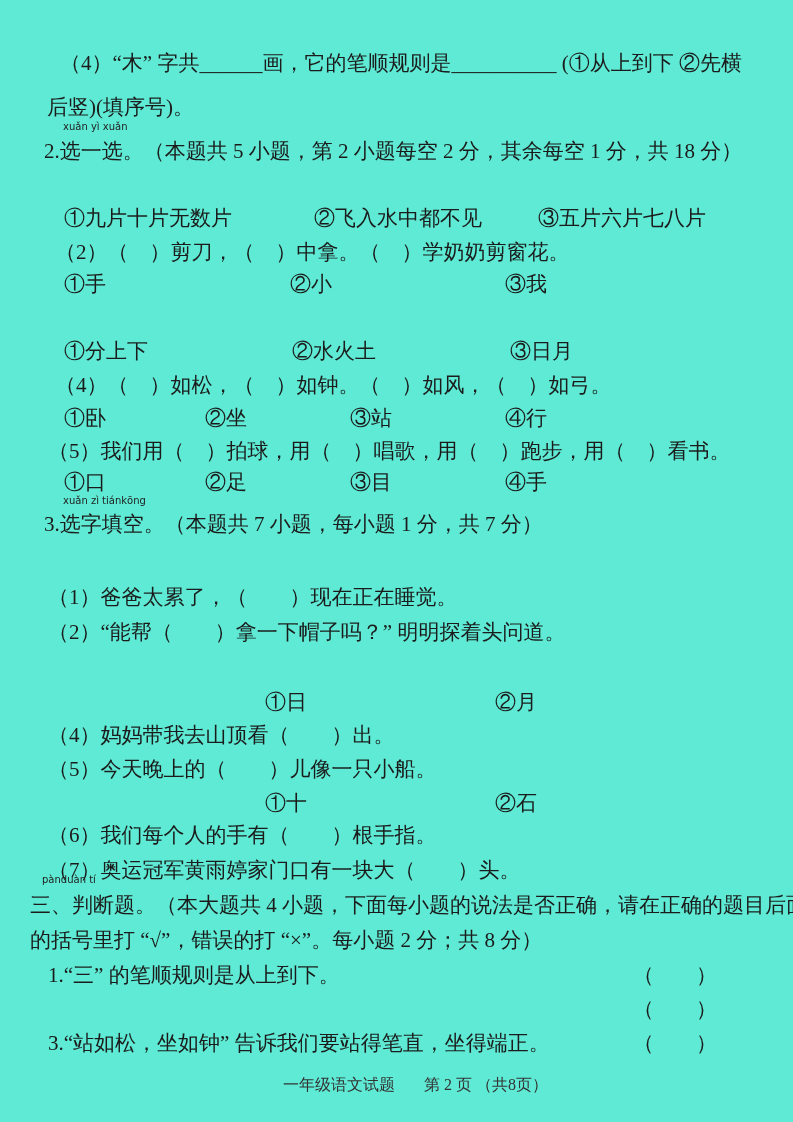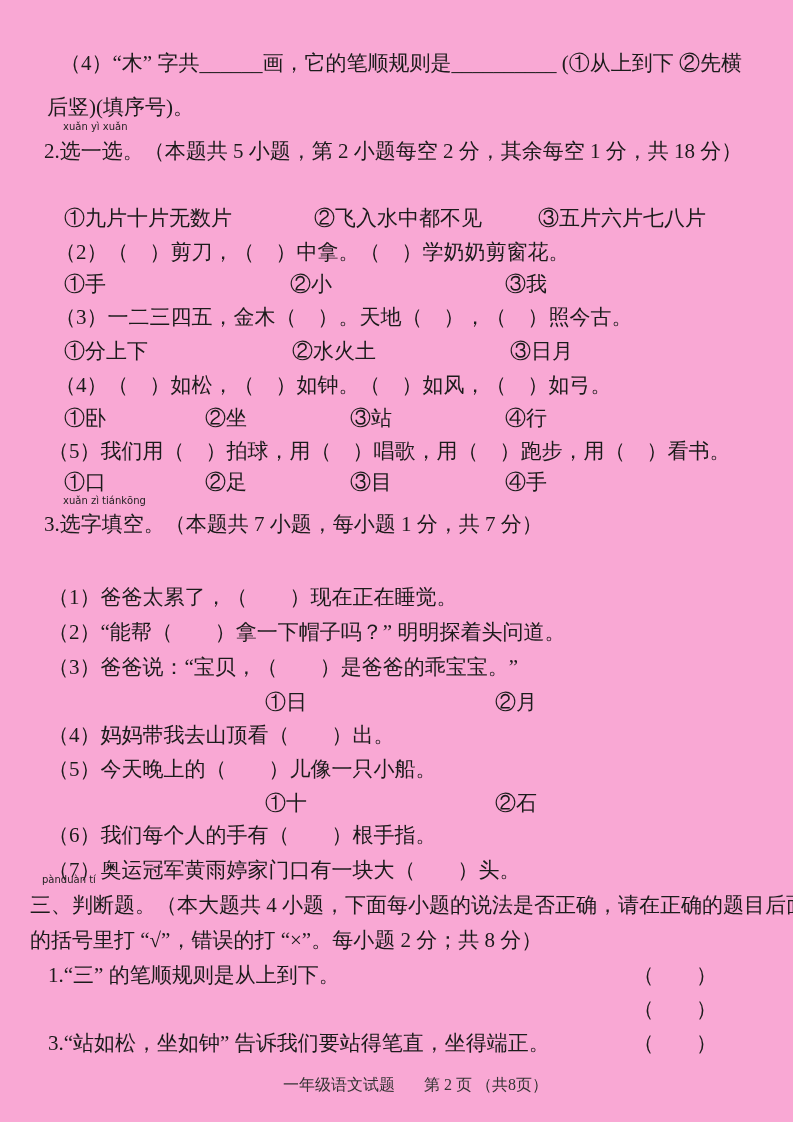--- a/index.html
+++ b/index.html
@@ -1,19 +1,19 @@
 <!DOCTYPE html>
 <html><head>
 <meta charset="utf-8">
 <style>
   html,body{margin:0;padding:0;background:#ffffff;}
   .page{
     position:relative;
     width:793px;height:1122px;
-    background:#f9a8d4;
+    background:#5eead4;
     font-family:"Liberation Serif","DejaVu Serif",serif;
     color:#1b1b1b;
     font-size:21px;
     overflow:hidden;
   }
   .line{position:absolute;white-space:nowrap;line-height:30px;}
   .row{left:0;width:100%;height:30px;}
   .tab{position:absolute;top:0;white-space:nowrap;text-align:right;}
   .pinyin{
     font-family:"DejaVu Sans","Liberation Sans",sans-serif;
@@ -38,21 +38,20 @@
     <span class="tab" style="left:538px">③五片六片七八片</span>
   </div>
 
   <div class="line" style="top:237px;left:55px">（2）（　）剪刀，（　）中拿。（　）学奶奶剪窗花。</div>
   <div class="line row" style="top:269px">
     <span class="tab" style="left:64px">①手</span>
     <span class="tab" style="left:290px">②小</span>
     <span class="tab" style="left:505px">③我</span>
   </div>
 
-  <div class="line" style="top:302px;left:55px">（3）一二三四五，金木（　）。天地（　），（　）照今古。</div>
   <div class="line row" style="top:336px">
     <span class="tab" style="left:64px">①分上下</span>
     <span class="tab" style="left:292px">②水火土</span>
     <span class="tab" style="left:510px">③日月</span>
   </div>
 
   <div class="line" style="top:370px;left:55px">（4）（　）如松，（　）如钟。（　）如风，（　）如弓。</div>
   <div class="line row" style="top:403px">
     <span class="tab" style="left:64px">①卧</span>
     <span class="tab" style="left:205px">②坐</span>
@@ -67,21 +66,20 @@
     <span class="tab" style="left:350px">③目</span>
     <span class="tab" style="left:505px">④手</span>
   </div>
 
   <div class="line pinyin" style="top:493px;left:63px">xuǎn zì tiánkōng</div>
   <div class="line" style="top:509px;left:44px">3.选字填空。（本题共 7 小题，每小题 1 分，共 7 分）</div>
 
 
   <div class="line" style="top:582px;left:48px">（1）爸爸太累了，（　　）现在正在睡觉。</div>
   <div class="line" style="top:617px;left:48px">（2）“能帮（　　）拿一下帽子吗？” 明明探着头问道。</div>
-  <div class="line" style="top:652px;left:48px">（3）爸爸说：“宝贝，（　　）是爸爸的乖宝宝。”</div>
 
   <div class="line row" style="top:687px">
     <span class="tab" style="left:265px">①日</span>
     <span class="tab" style="left:495px">②月</span>
   </div>
 
   <div class="line" style="top:720px;left:48px">（4）妈妈带我去山顶看（　　）出。</div>
   <div class="line" style="top:754px;left:48px">（5）今天晚上的（　　）儿像一只小船。</div>
 
   <div class="line row" style="top:788px">

